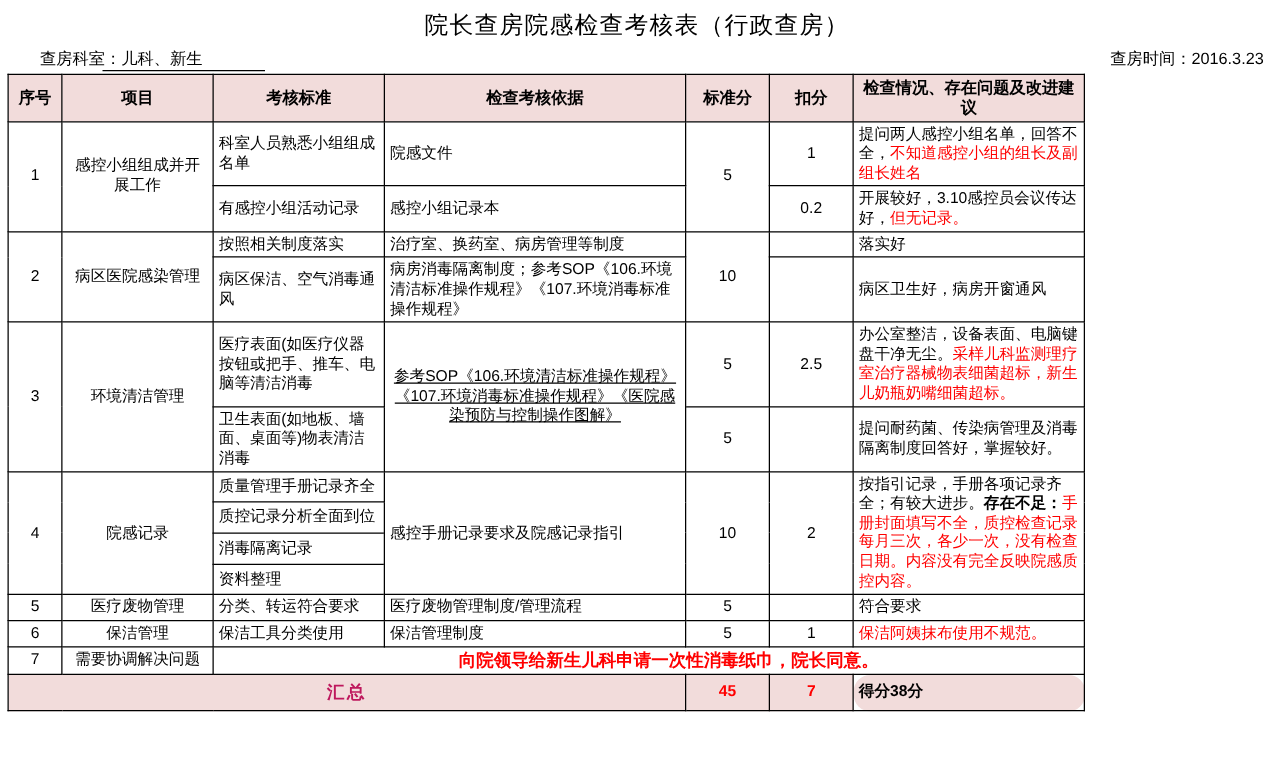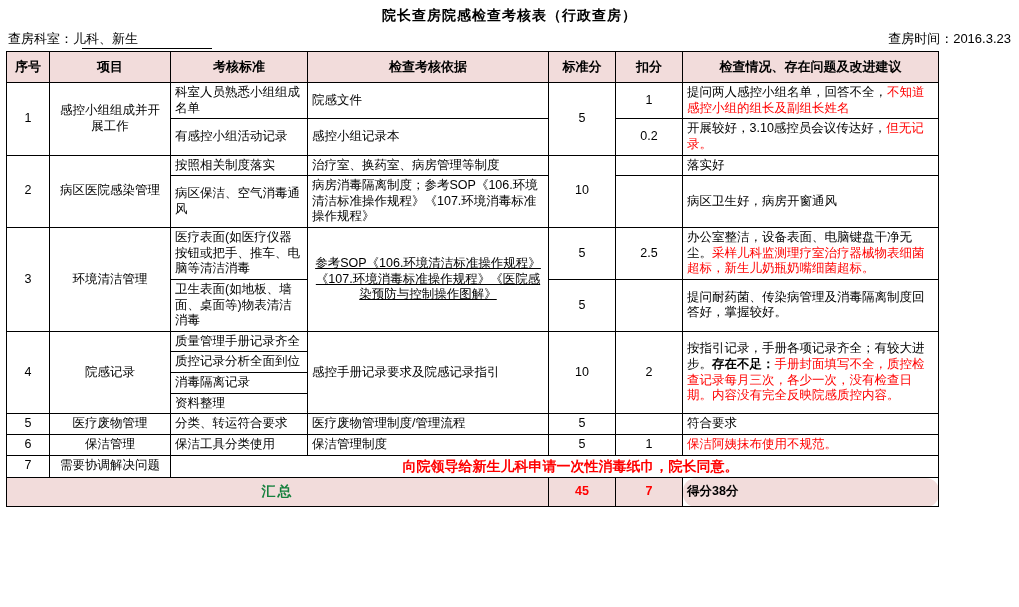--- a/index.html
+++ b/index.html
@@ -11,45 +11,45 @@
     color:#000;
     overflow:hidden;
   }
   .page{
     width:1019px;height:607px;
     box-sizing:border-box;
     padding:4px 6px 0 6px;
   }
   .title{
     text-align:center;
-    font-size:14px;
-    font-weight:bold;
+    font-size:19px;
+    font-weight:normal;
     letter-spacing:1px;
     padding:3px 0 5px 0;
   }
   .meta{
     display:flex;
     justify-content:space-between;
     align-items:flex-end;
     font-size:13px;
     padding:0 2px 3px 2px;
     position:relative;
   }
-  .meta .left{font-weight:normal;}
+  .meta .left{font-weight:normal;margin-left:24px;}
   .meta .leftline{
     position:absolute;
     left:76px;right:auto;
     bottom:2px;
     width:130px;
     border-bottom:1px solid #000;
   }
   .meta .right{font-weight:normal;margin-left:24px;}
   table{
     border-collapse:collapse;
-    width:933px;
+    width:862px;
     table-layout:fixed;
   }
   td,th{
     border:1px solid #000;
     padding:2px 4px;
     vertical-align:middle;
     font-size:12.5px;
     line-height:1.25;
     word-break:break-all;
   }
@@ -70,21 +70,21 @@
   .center{text-align:center;text-decoration:underline;}
   .red{color:#ff0000;}
   .bold{font-weight:bold;}
   .sum td{
     background:#f2dcdb;
     font-weight:bold;
     text-align:center;
     height:24px;
   }
   .sum td.note{text-align:left;color:#000;font-weight:bold;border-radius:13px;}
-  .sumlabel{color:#15803d;font-size:14px;letter-spacing:2px;}
+  .sumlabel{color:#be185d;font-size:14px;letter-spacing:2px;}
   .note-cell{font-size:12.5px;}
   .item7{font-size:12.5px;text-align:center;}
   .wish{
     text-align:center;
     color:#ff0000;
     font-weight:bold;
     font-size:14px;
     padding-left:36px;
   }
 </style>

